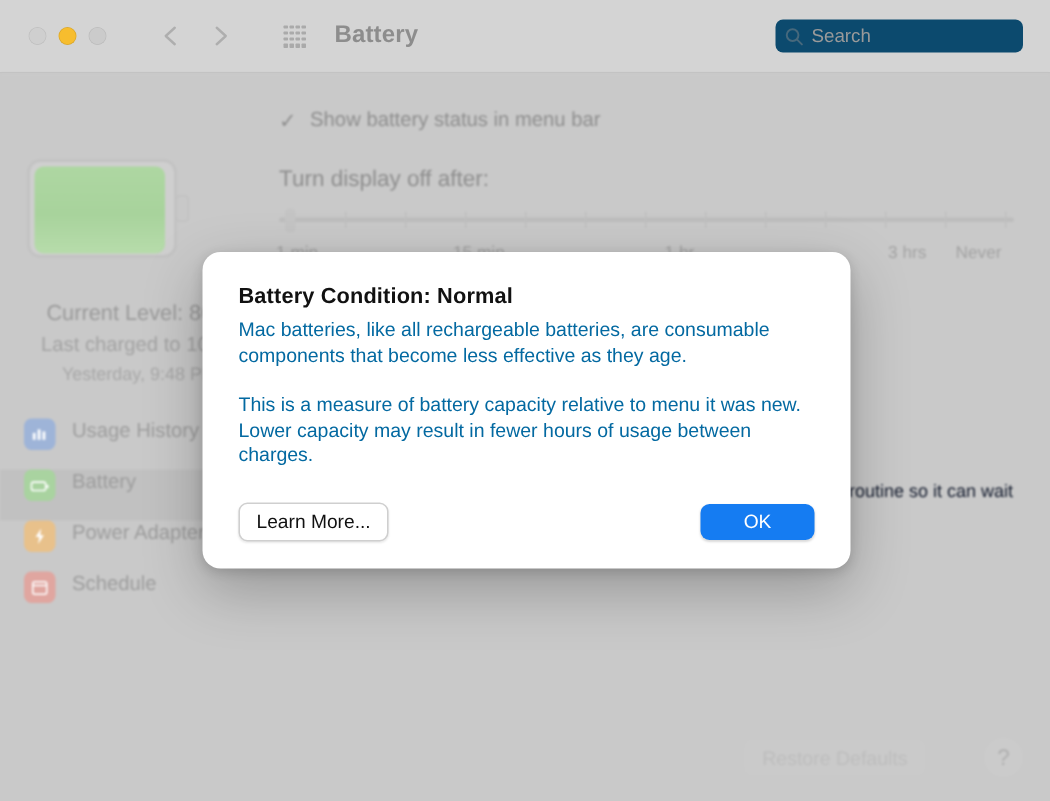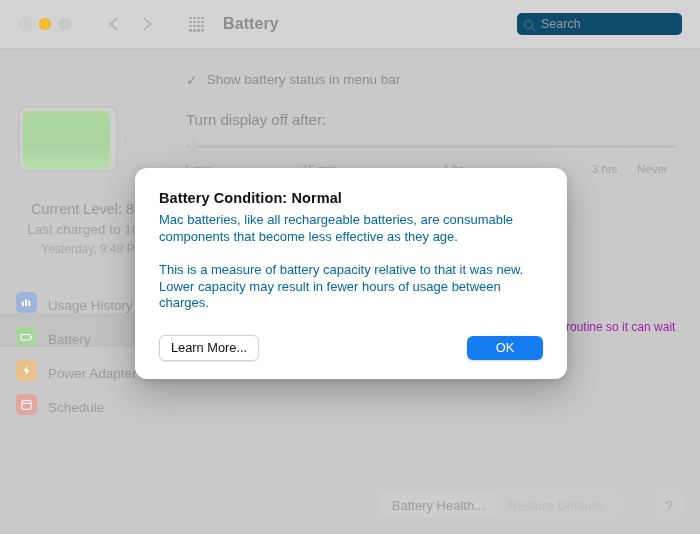--- a/index.html
+++ b/index.html
@@ -228,21 +228,21 @@
   }
 
   
   .sidebar {
     position: absolute;
     left: 0; top: 230px;
     width: 178px;
   }
   .side-item {
     display: flex;
-    align-items: flex-end;
+    align-items: flex-start;
     height: 34px;
     padding-left: 16px;
     gap: 11px;
   }
   .side-item.selected { background: #c1c1c1; }
   .side-ico {
     width: 21px; height: 21px;
     border-radius: 5px;
     display: flex;
     align-items: center;
@@ -257,21 +257,21 @@
   .ico-schedule { background: #e0a6a0; }
   .side-label {
     font-size: 13.5px;
     color: #9d9d9d;
   }
 
   .bg-note {
     position: absolute;
     left: 566px; top: 271px;
     font-size: 12px;
-    color: #a21caf;
+    color: #0f172a;
     white-space: nowrap;
   }
 
   
   .btm-bar {
     position: absolute;
     left: 0; bottom: 8px;
     width: 700px;
     height: 40px;
   }
@@ -505,33 +505,32 @@
               <line x1="2" y1="5.8" x2="12" y2="5.8" stroke="#fff" stroke-width="1.1"></line>
             </svg>
         </span>
         <span class="side-label">Schedule</span>
       </div>
     </div>
 
     <div class="bg-note">routine so it can wait</div>
 
     <div class="btm-bar">
-      <div class="btm-btn btm-health">Battery Health...</div>
       <div class="btm-btn btm-restore">Restore Defaults</div>
       <div class="btm-help">?</div>
     </div>
   </div>
 
   <div class="dialog">
     <div class="dlg-h">Battery Condition: Normal</div>
     <p class="dlg-p">Mac batteries, like all rechargeable batteries, are consumable components that become less effective as they age.</p>
 
     <div class="dlg-gap"></div>
 
-    <p class="dlg-p">This is a measure of battery capacity relative to that it was new. Lower capacity may result in fewer hours of usage between charges.</p>
+    <p class="dlg-p">This is a measure of battery capacity relative to menu it was new. Lower capacity may result in fewer hours of usage between charges.</p>
 
     <div class="dlg-actions">
       <div class="btn-learn">Learn More...</div>
       <div class="btn-ok">OK</div>
     </div>
   </div>
 
 </div>
 
 </body></html>

